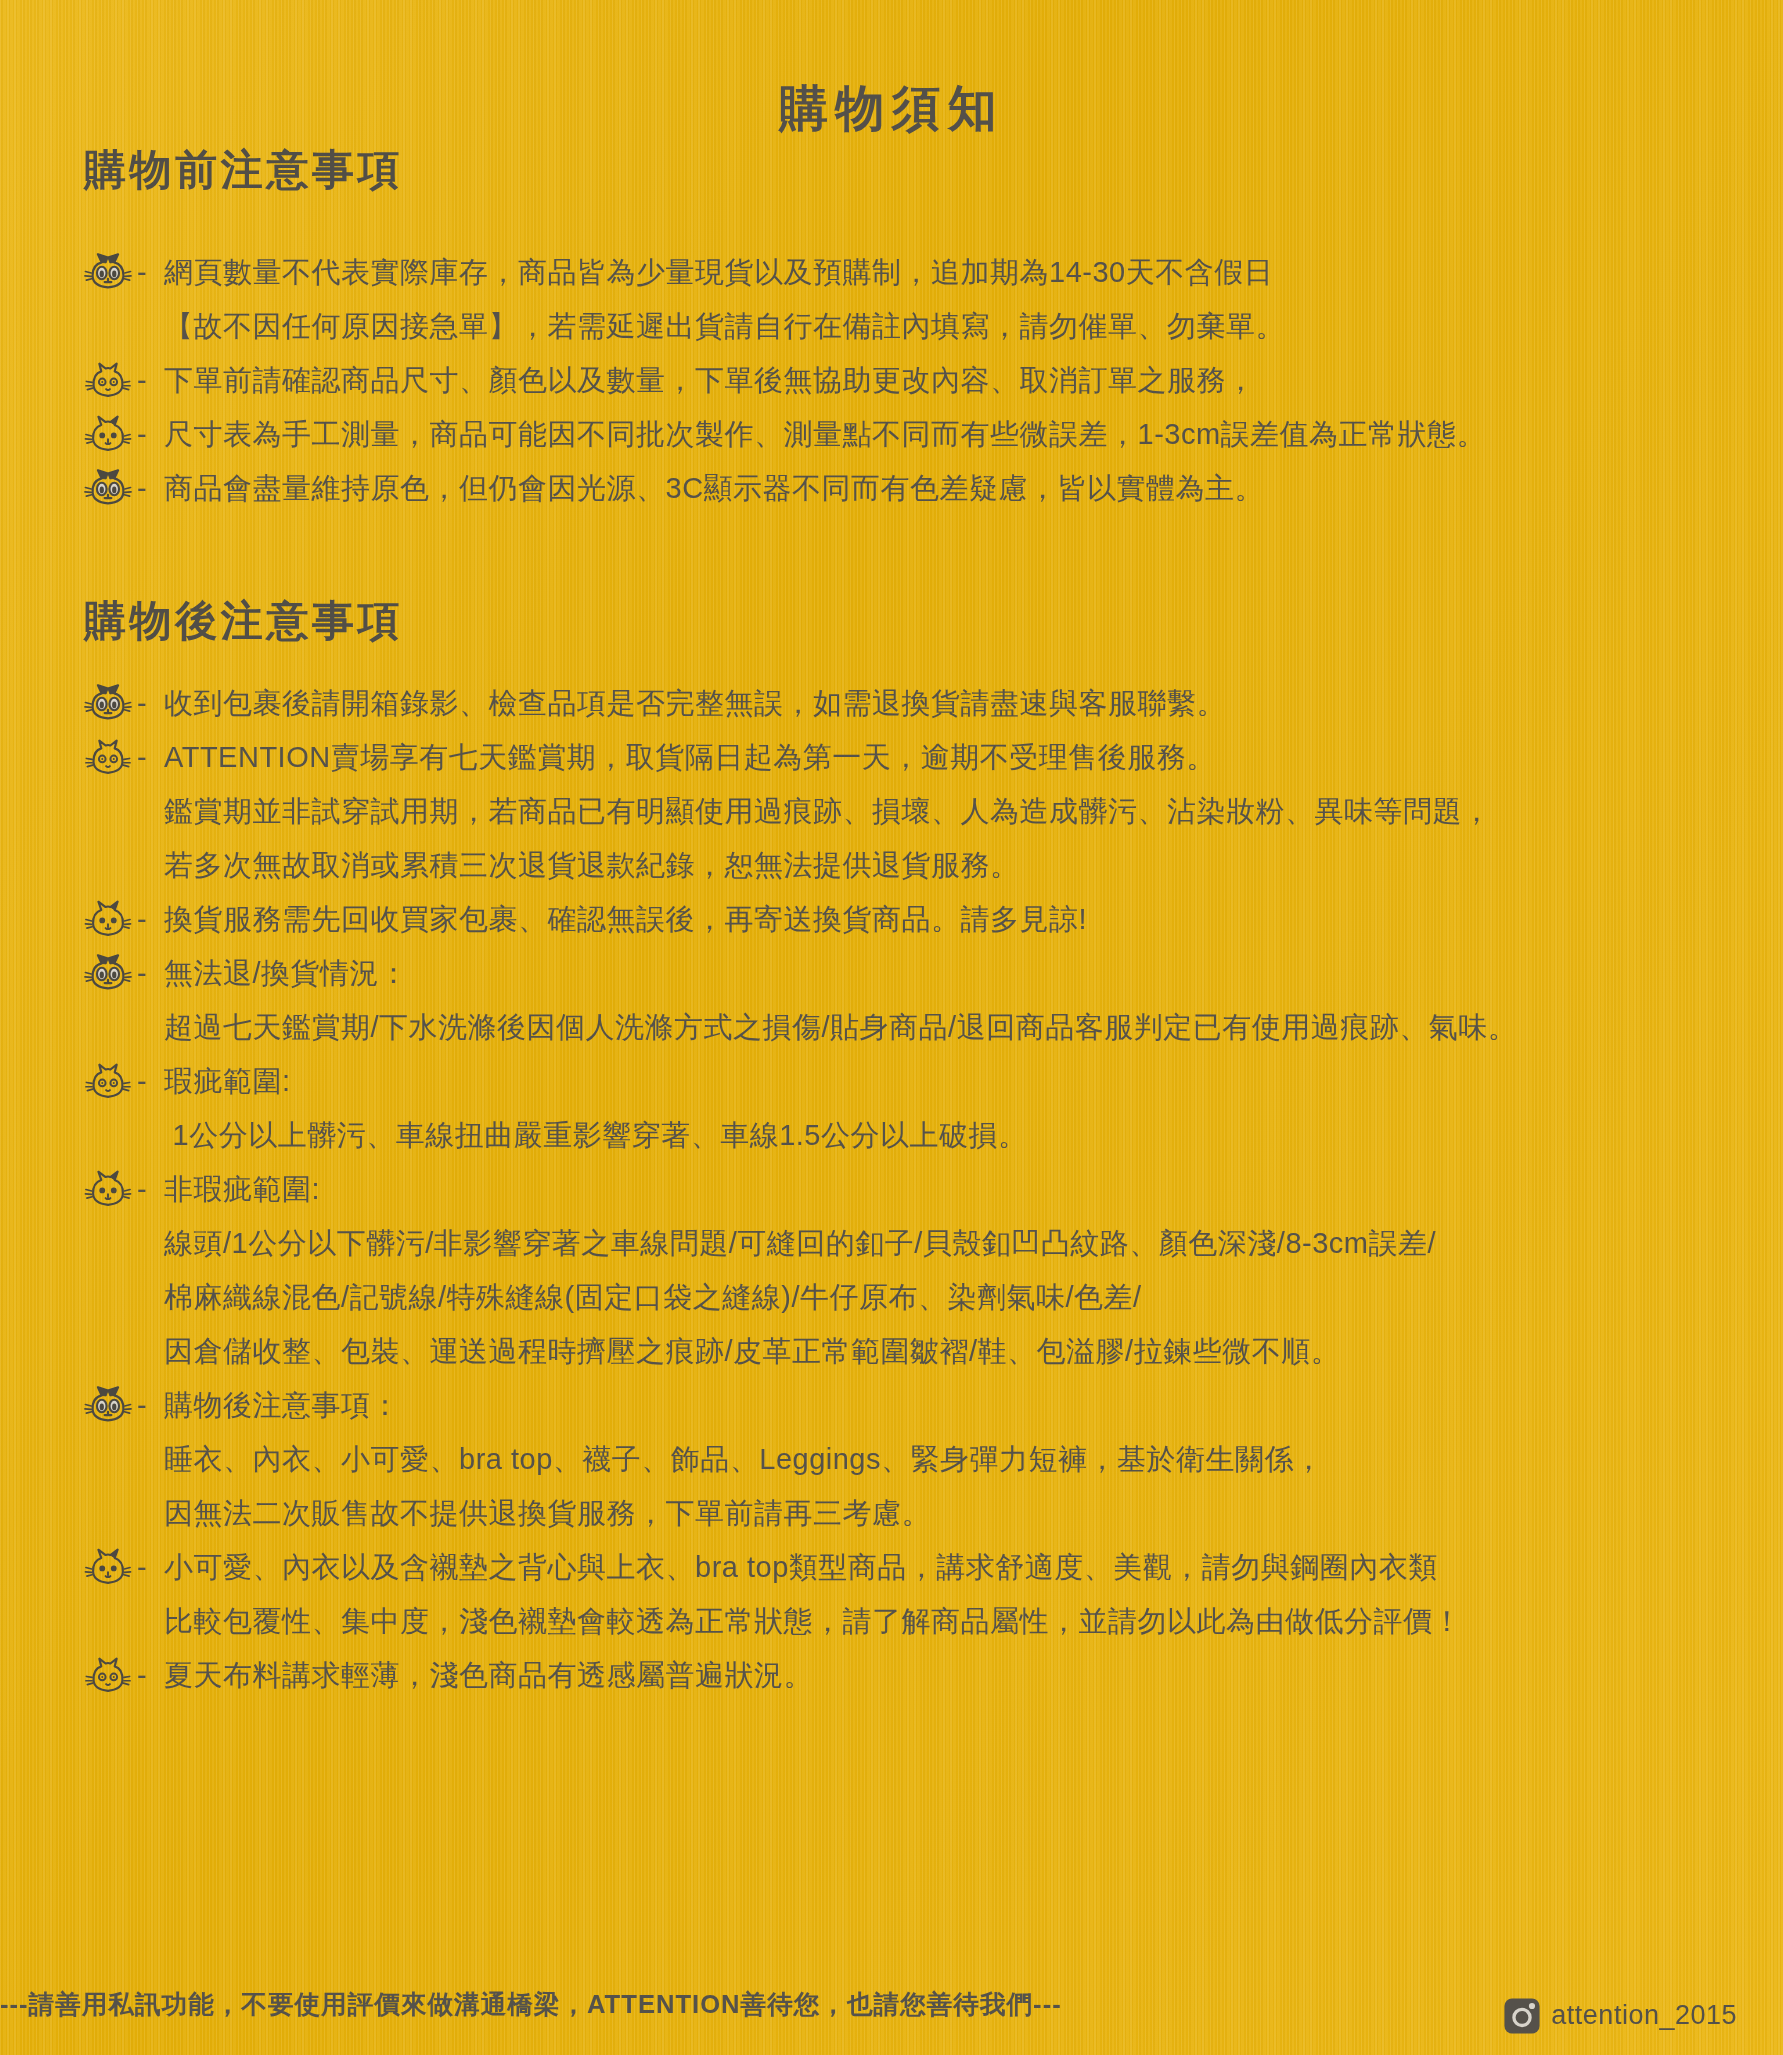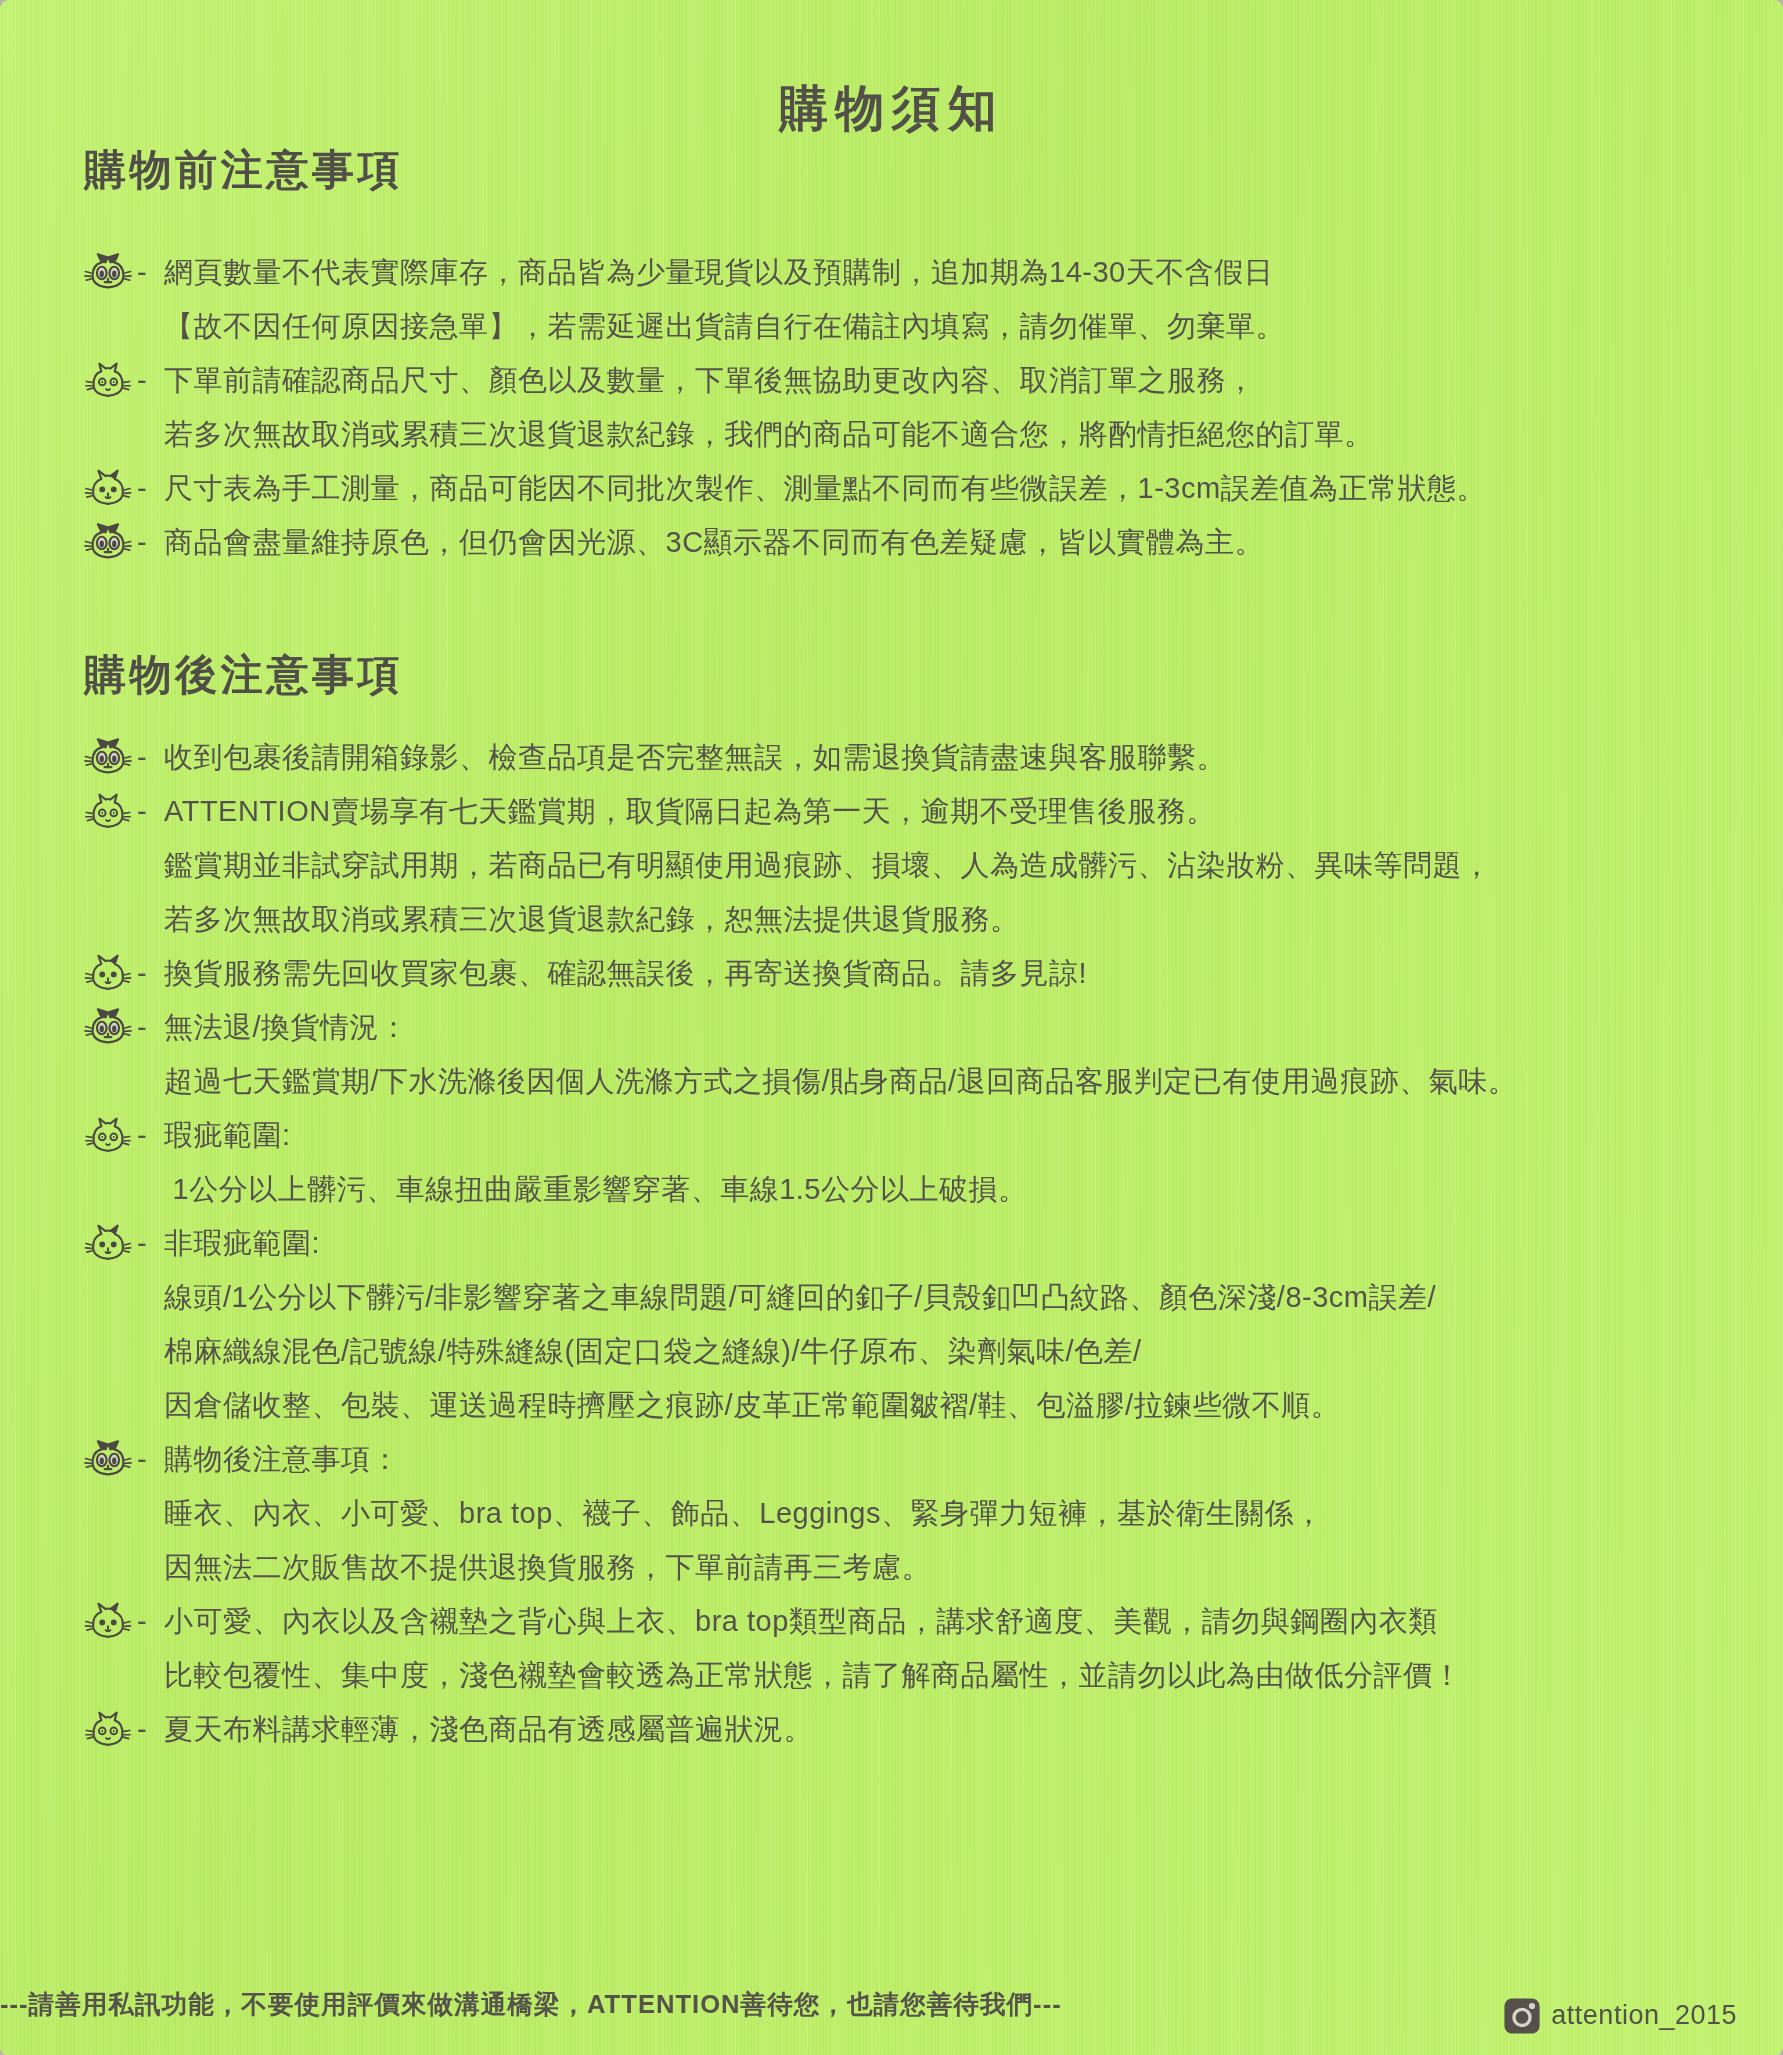--- a/index.html
+++ b/index.html
@@ -1,23 +1,22 @@
 <!DOCTYPE html>
 <html style="font-size:8.2px"><head>
 <meta charset="utf-8">
 <style>
   html,body{margin:0;padding:0;background:#b9b5ac;}
   .page{
     position:relative;
     width:1783px;height:2056px;
-    background:#bef264;
+    background:#eab308;
     font-family:"Liberation Sans","DejaVu Sans",sans-serif;
     color:#55524b;
     overflow:hidden;
-    border-radius:9px;
   }
   .page::before{
     content:"";
     position:absolute;inset:0;
     background:
       repeating-linear-gradient(90deg,
         rgba(255,255,255,0.10) 0 1.5px,
         rgba(0,0,0,0.02) 1.5px 3.1px,
         rgba(255,255,255,0.05) 3.1px 5.6px,
         rgba(0,0,0,0.012) 5.6px 7.2px),
@@ -141,21 +140,20 @@
 
       <div class="item">
         <span class="bullet">
             <svg viewBox="0 0 94 84" width="48" height="43">
               <use href="#cat-wink"></use>
             </svg>
           </span>
         <span class="dash">-</span>
         <div class="lines">
           <div class="line">下單前請確認商品尺寸、顏色以及數量，下單後無協助更改內容、取消訂單之服務，</div>
-          <div class="line">若多次無故取消或累積三次退貨退款紀錄，我們的商品可能不適合您，將酌情拒絕您的訂單。</div>
         </div>
       </div>
 
       <div class="item">
         <span class="bullet">
             <svg viewBox="0 0 94 84" width="48" height="43">
               <use href="#cat-doteyes"></use>
             </svg>
           </span>
         <span class="dash">-</span>

